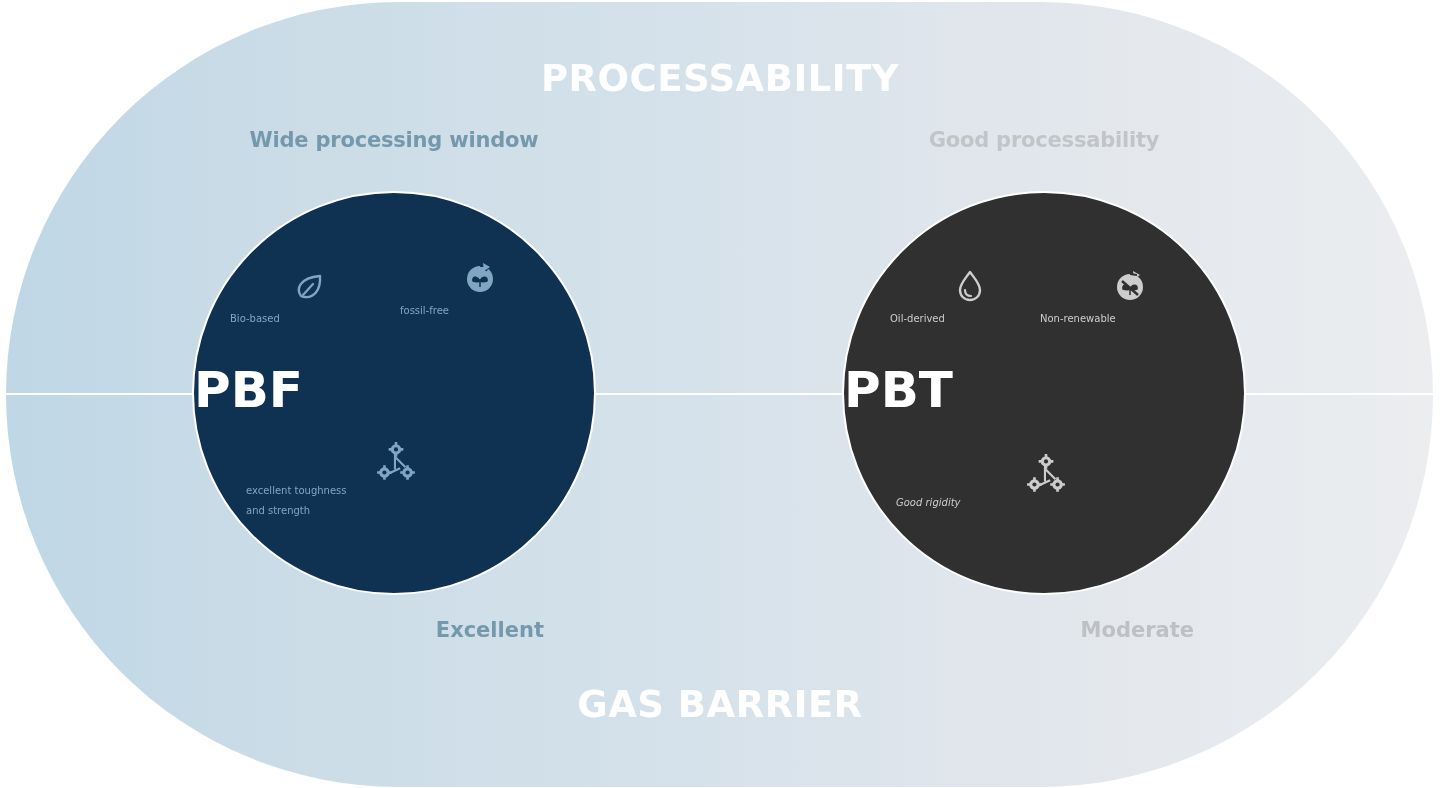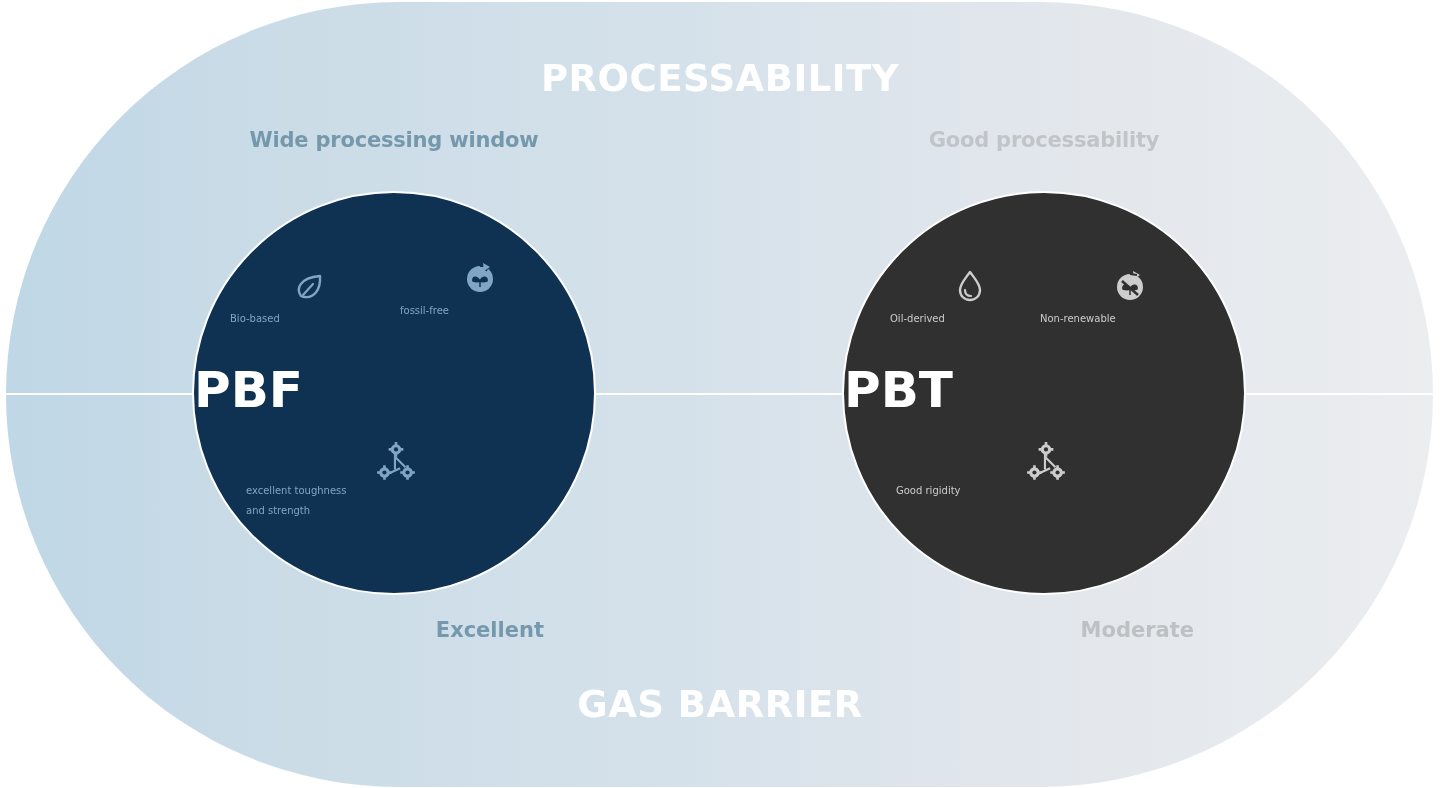--- a/index.html
+++ b/index.html
@@ -90,21 +90,21 @@
     .pbt .feat { color: #cdcdcd; }
     .feat .icon { display: block; margin: 0 auto 6px auto; width: 34px; height: 34px; }
     .feat .icon svg { width: 34px; height: 34px; display: block; }
 
     .pbf .feat.f1 { left: 36px; width: 160px; top: 76px; }
     .pbf .feat.f2 { left: 206px; width: 160px; top: 68px; }
     .pbf .feat.f3 { left: 52px; width: 300px; top: 248px; }
 
     .pbt .feat.f1 { left: 46px; width: 160px; top: 76px; }
     .pbt .feat.f2 { left: 196px; width: 180px; top: 76px; }
-    .pbt .feat.f3 { left: 52px; width: 300px; top: 248px; }
+    .pbt .feat.f3 { left: 52px; width: 300px; top: 260px; font-style: italic; }
 
     .feat-label { display: block; }
   </style>
 </head>
 <body>
 
 <div class="pill">
   <div class="divider"></div>
 </div>
 

